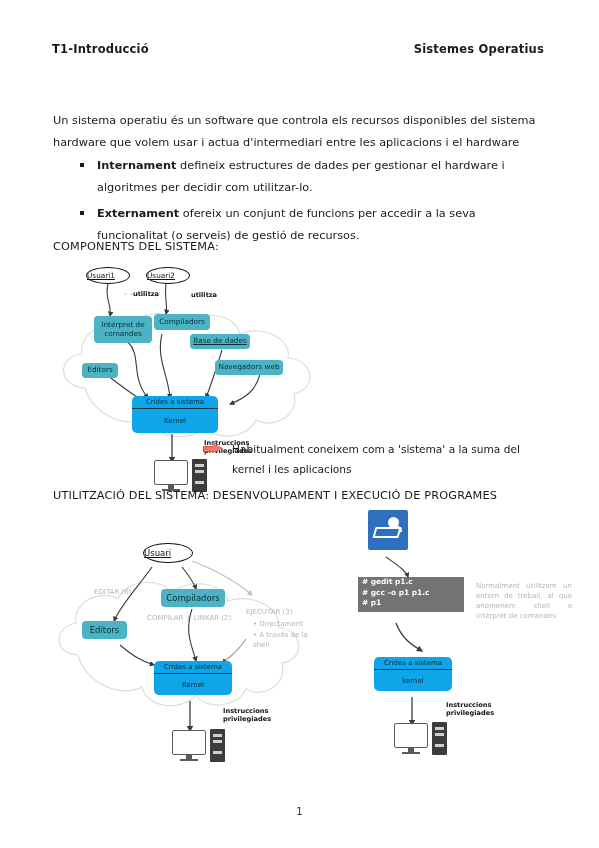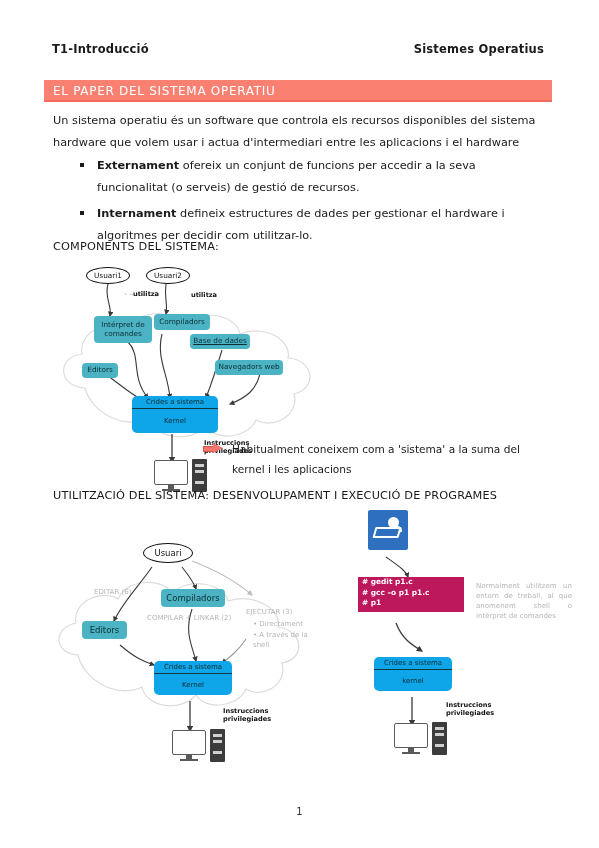--- a/index.html
+++ b/index.html
@@ -54,22 +54,22 @@
   
   .dg { position:absolute; }
   .box {
     position:absolute; background:#4bb3c4; border-radius:4px;
     color:#0e2f34; font-size:7.3px; text-align:center;
     display:flex; align-items:center; justify-content:center;
     line-height:1.2; padding:1px 3px;
   }
   .ellipse {
     position:absolute; border:1.6px solid #111; border-radius:50%;
-    background:#fff; display:flex; align-items:center; justify-content:center;
-    font-size:7.3px; color:#111;
+    background:#fff; display:flex; align-items:center; 
+    font-size:7.3px; color:#111;text-decoration:underline;
   }
   .kbox {
     position:absolute; background:#0ea5e9; border-radius:5px;
     display:flex; flex-direction:column; overflow:hidden;
   }
   .kbox .kcall{
     flex:0 0 auto; height:13px; display:flex; align-items:center;
     justify-content:center; font-size:7px; color:#0d2d31;
     border-bottom:1.8px solid #12383d;
   }
@@ -94,21 +94,21 @@
   .uicon{ position:absolute; width:40px; height:40px; background:#2f6fc0; border-radius:2px;}
   .uicon .head{ position:absolute; right:9px; top:7px; width:11px; height:11px;
                 border-radius:50%; background:#fff;}
   .uicon .body{ position:absolute; left:6px; top:17px; width:26px; height:11px;
                 background:#2f6fc0; border:2.2px solid #fff; border-radius:1px;
                 transform:skewX(-16deg);}
   .uicon .hand{ position:absolute; right:6px; top:16px; width:12px; height:7px;
                 background:#fff; border-radius:3px 6px 2px 2px; transform:rotate(-8deg);}
 
   
-  .term{ position:absolute; background:#be185d; }
+  .term{ position:absolute; background:#737373; }
   .term p{ margin:0; color:#fff; font-family:"DejaVu Sans","Liberation Sans",sans-serif;
            font-size:7.4px; font-weight:bold; line-height:1.42; padding-left:4px;}
 
   
   .redarrow{ position:absolute; width:20px; height:11px; }
   .redarrow .sh{ position:absolute; left:0; top:3px; width:12px; height:6px;
                  background:#f4766a; border:1px solid #d9543f; border-right:none;}
   .redarrow .hd{ position:absolute; left:10px; top:0; width:0; height:0;
                  border-top:5.5px solid transparent; border-bottom:5.5px solid transparent;
                  border-left:10px solid #f4766a; }
@@ -121,32 +121,29 @@
 </head>
 <body>
 
 <div class="page">
 
   <div class="hdr">
     <span>T1-Introducció</span>
     <span>Sistemes Operatius</span>
   </div>
 
-  <div class="titlebar">
-    <span>EL PAPER DEL SISTEMA OPERATIU</span>
-  </div>
 
   <div class="para" style="top:110px;">Un sistema operatiu és un software que controla els recursos disponibles del sistema hardware que volem usar i actua d'intermediari entre les aplicacions i el hardware</div>
 
   <div class="bullets">
     <div class="bullet">
+      <b>Internament</b><span> defineix estructures de dades per gestionar el hardware i algoritmes per decidir com utilitzar-lo.</span>
+    </div>
+    <div class="bullet">
       <b>Externament</b><span> ofereix un conjunt de funcions per accedir a la seva funcionalitat (o serveis) de gestió de recursos.</span>
-    </div>
-    <div class="bullet">
-      <b>Internament</b><span> defineix estructures de dades per gestionar el hardware i algoritmes per decidir com utilitzar-lo.</span>
     </div>
   </div>
 
   <div class="sechead" style="top:240px;">COMPONENTS DEL SISTEMA:</div>
 
   <div class="dg" style="left:50px; top:258px; width:300px; height:230px;">
 
     <svg width="300" height="230">
 
       <path d="M35 130 C6 128 8 98 32 96 C28 74 58 60 76 72 C86 52 124 50 134 68

